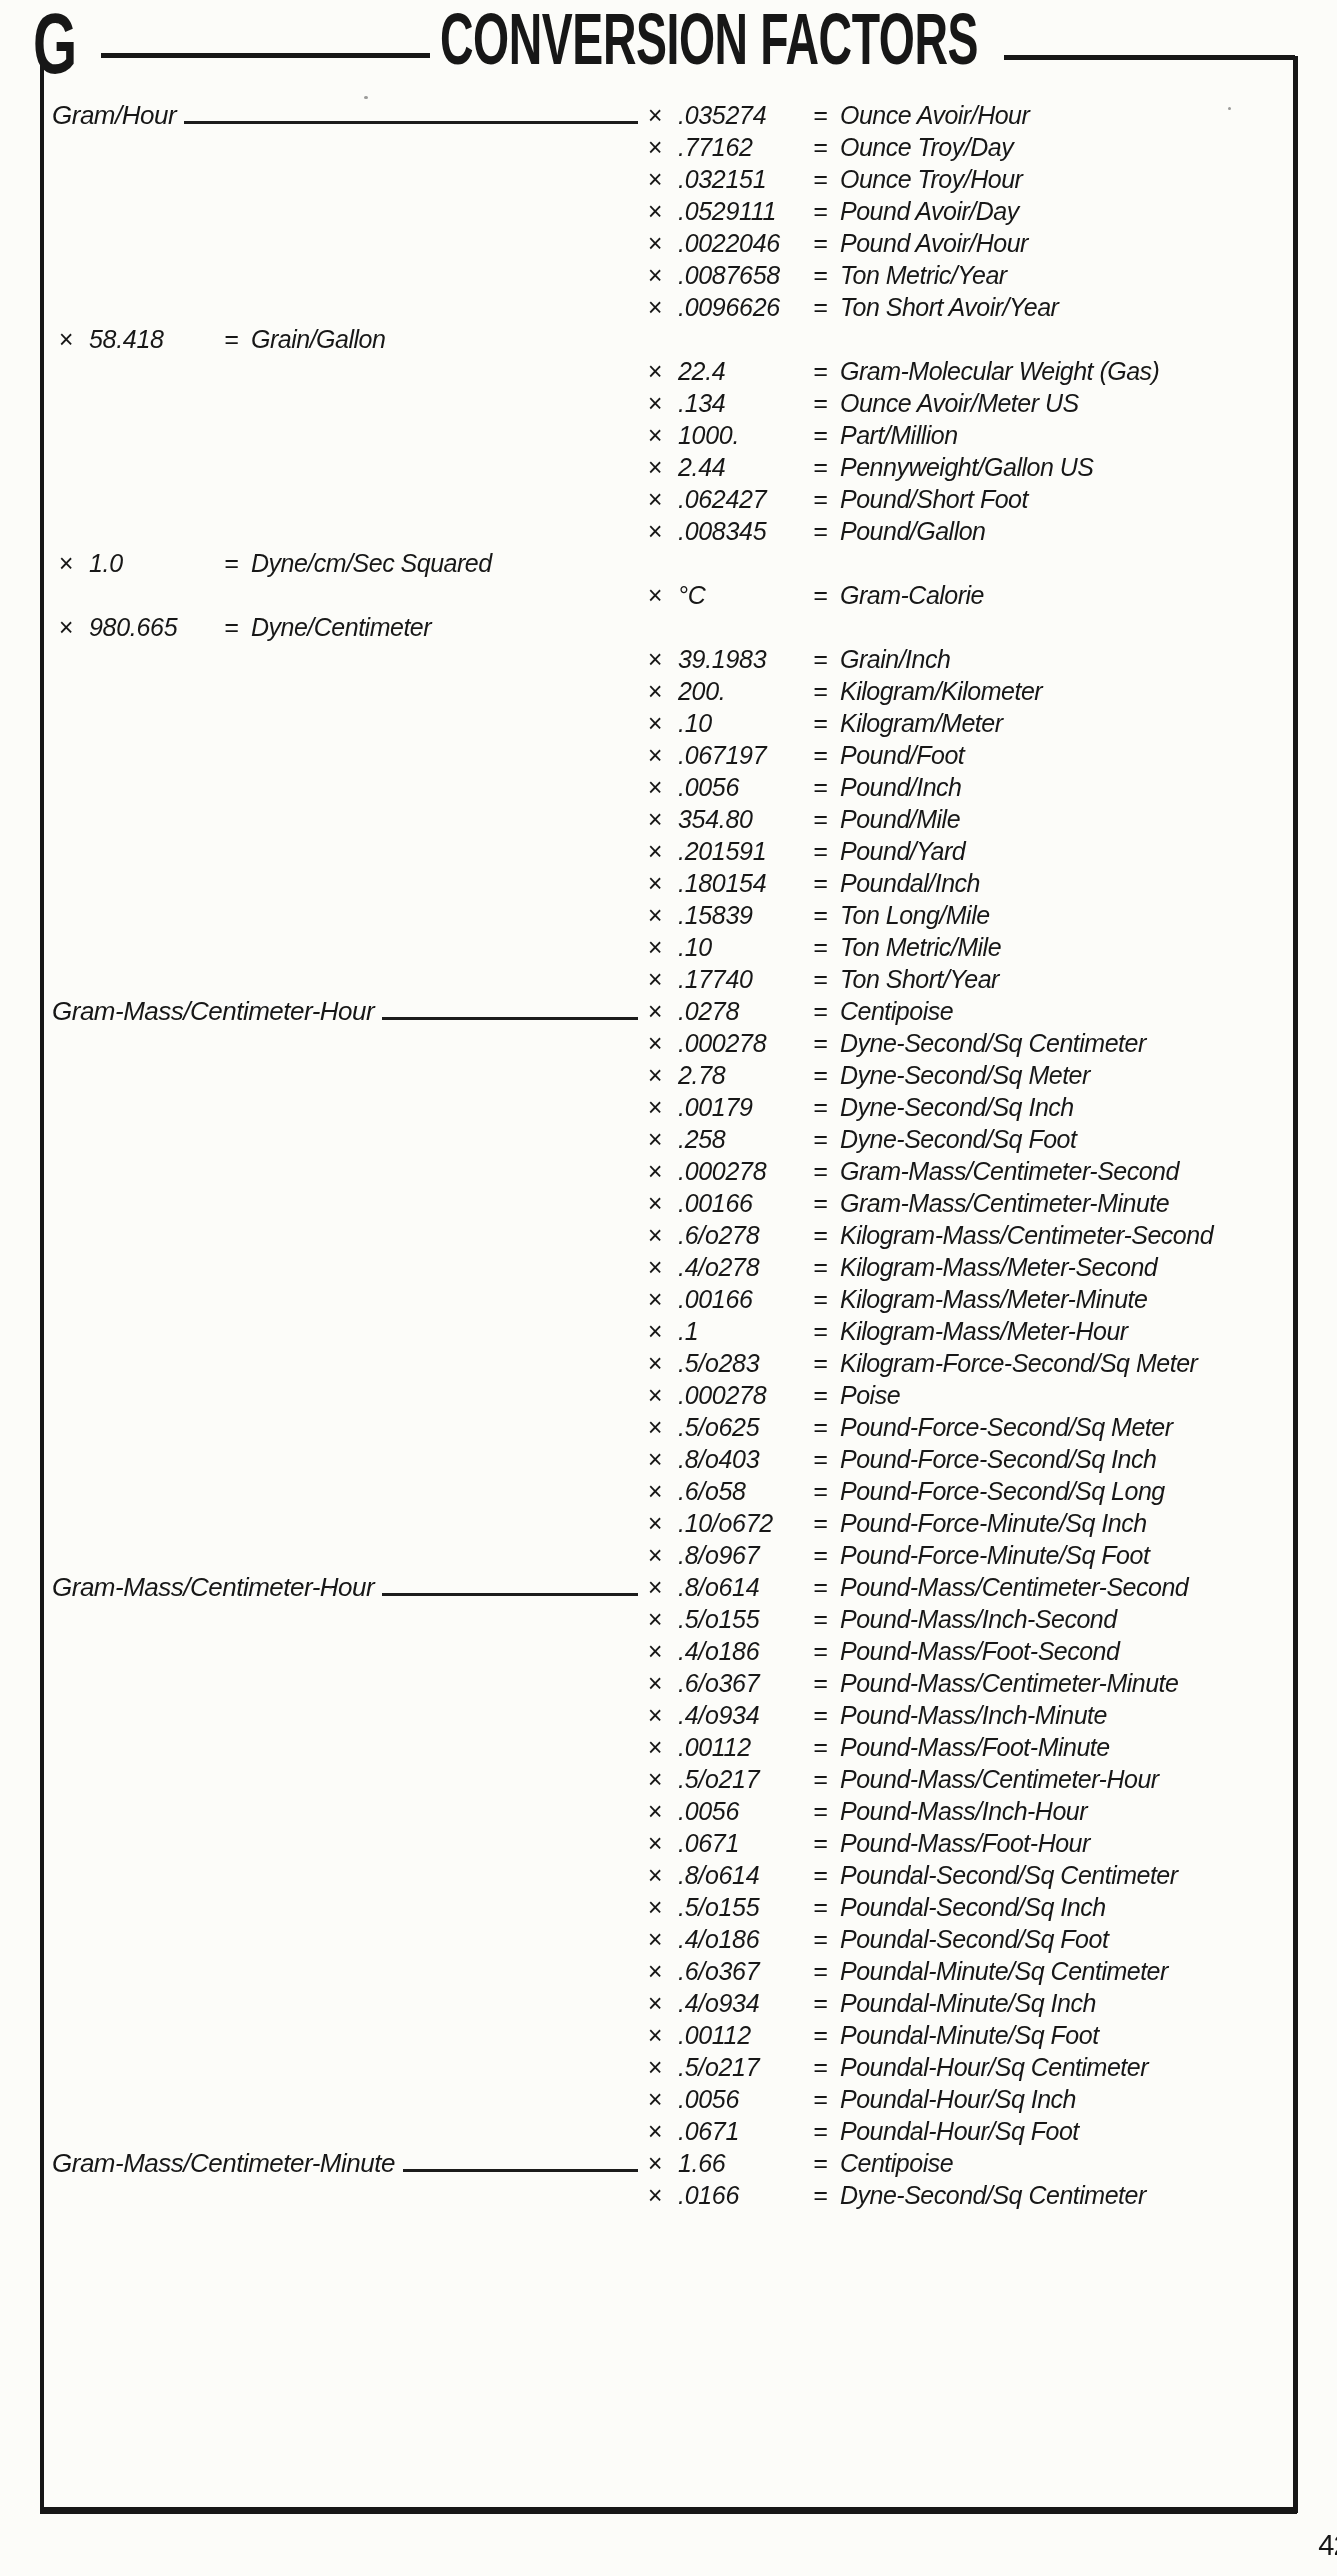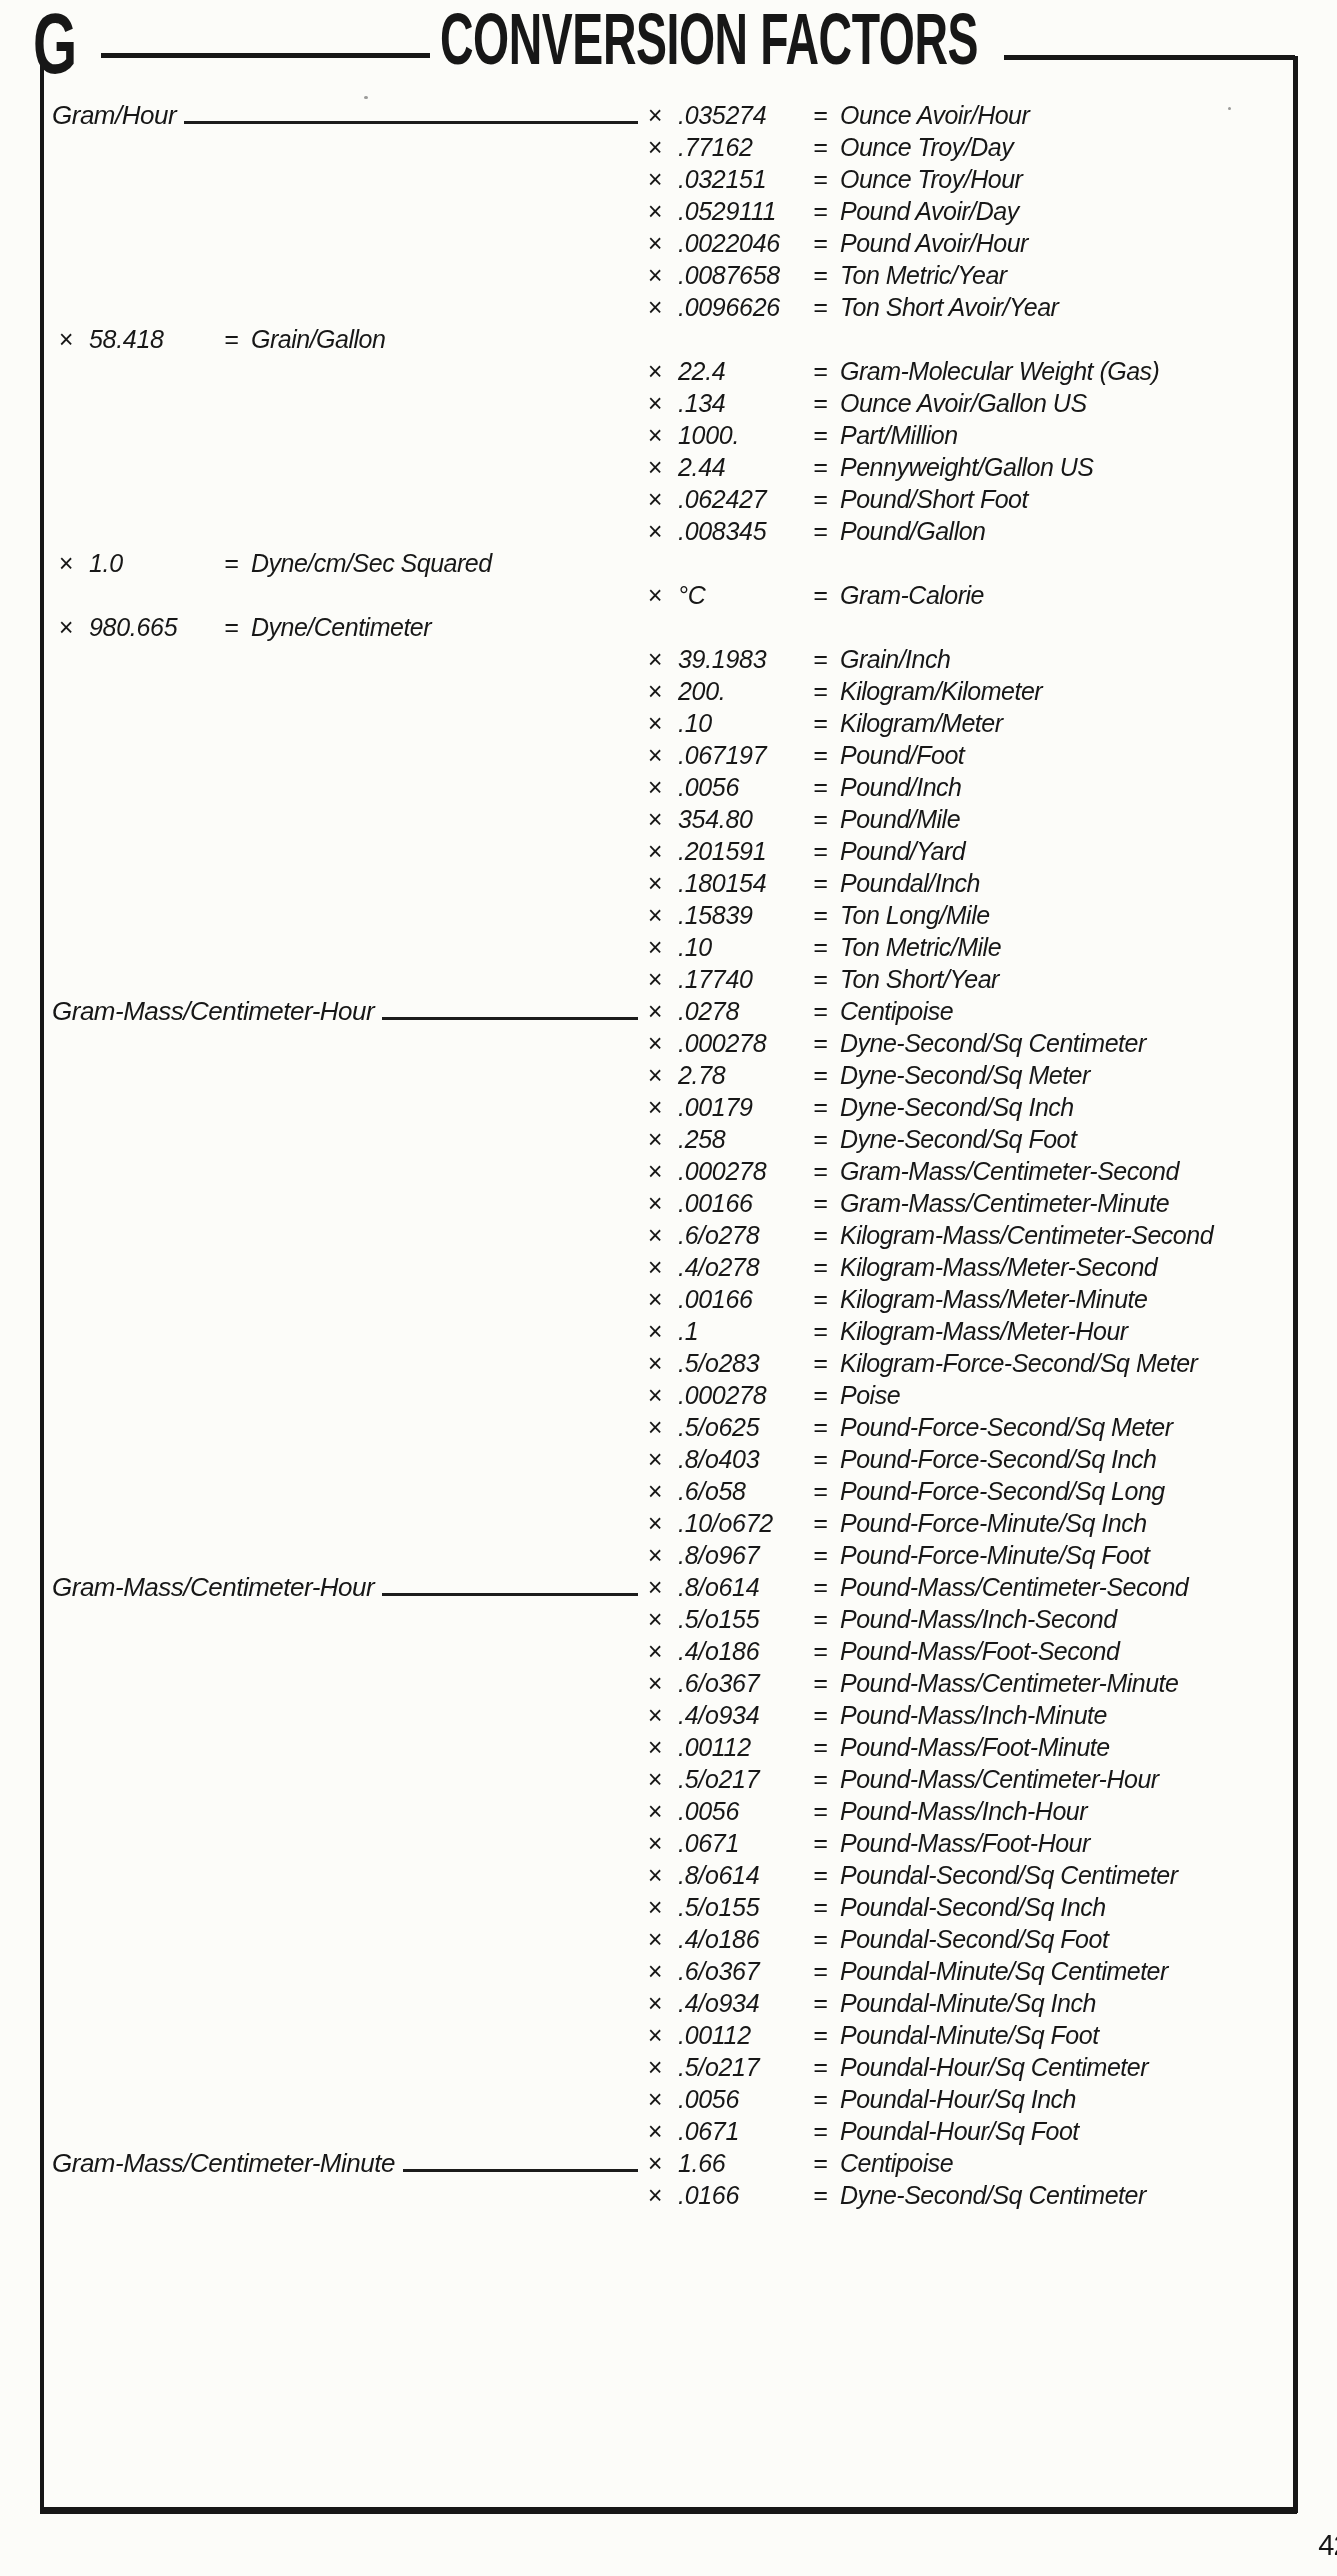--- a/index.html
+++ b/index.html
@@ -228,21 +228,21 @@
     <div class="cell-result">Gram-Molecular Weight (Gas)</div>
   </div>
       <div class="row">
     <div class="cell-label">
       
       
     </div>
     <div class="cell-times">×</div>
     <div class="cell-factor">.134</div>
     <div class="cell-eq">=</div>
-    <div class="cell-result">Ounce Avoir/Gallon US</div>
+    <div class="cell-result">Ounce Avoir/Meter US</div>
   </div>
       <div class="row">
     <div class="cell-label">
       
       
     </div>
     <div class="cell-times">×</div>
     <div class="cell-factor">1000.</div>
     <div class="cell-eq">=</div>
     <div class="cell-result">Part/Million</div>

